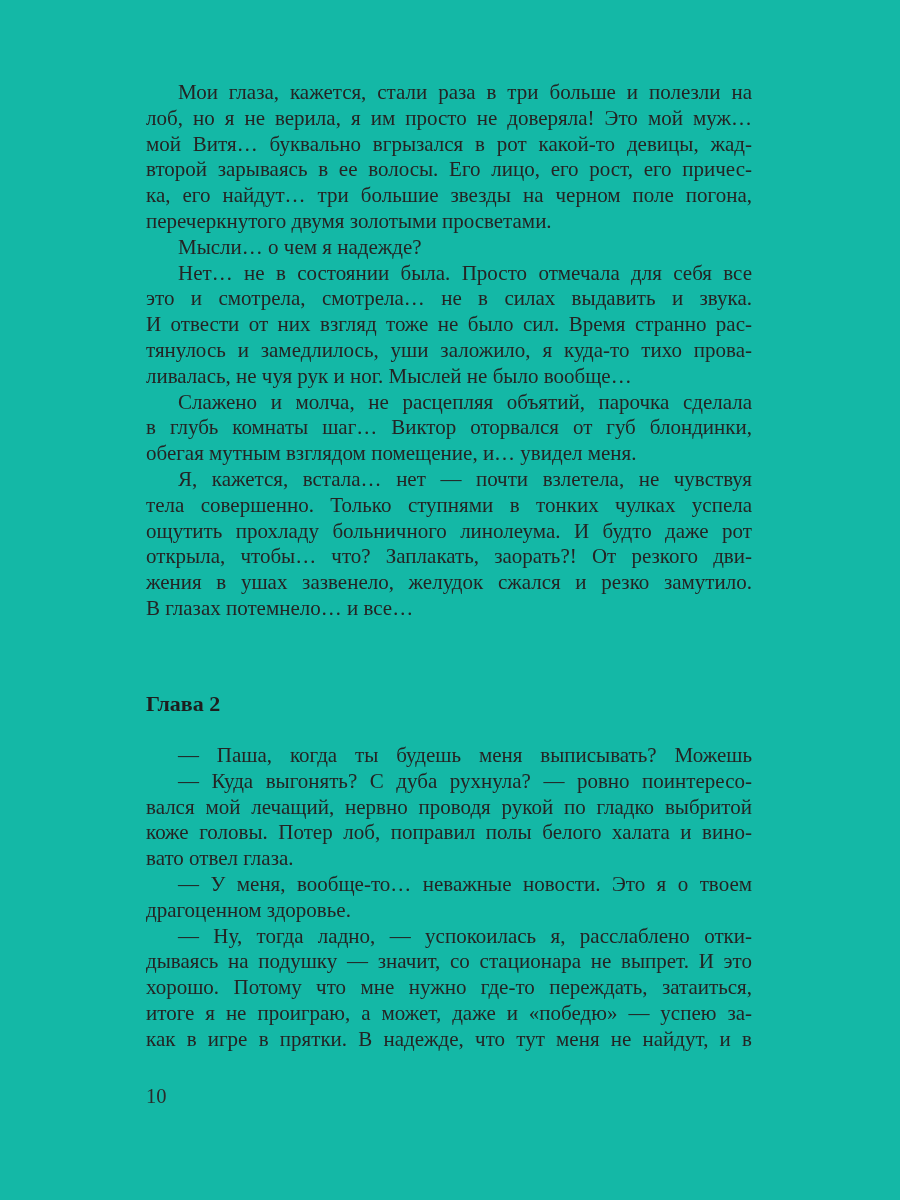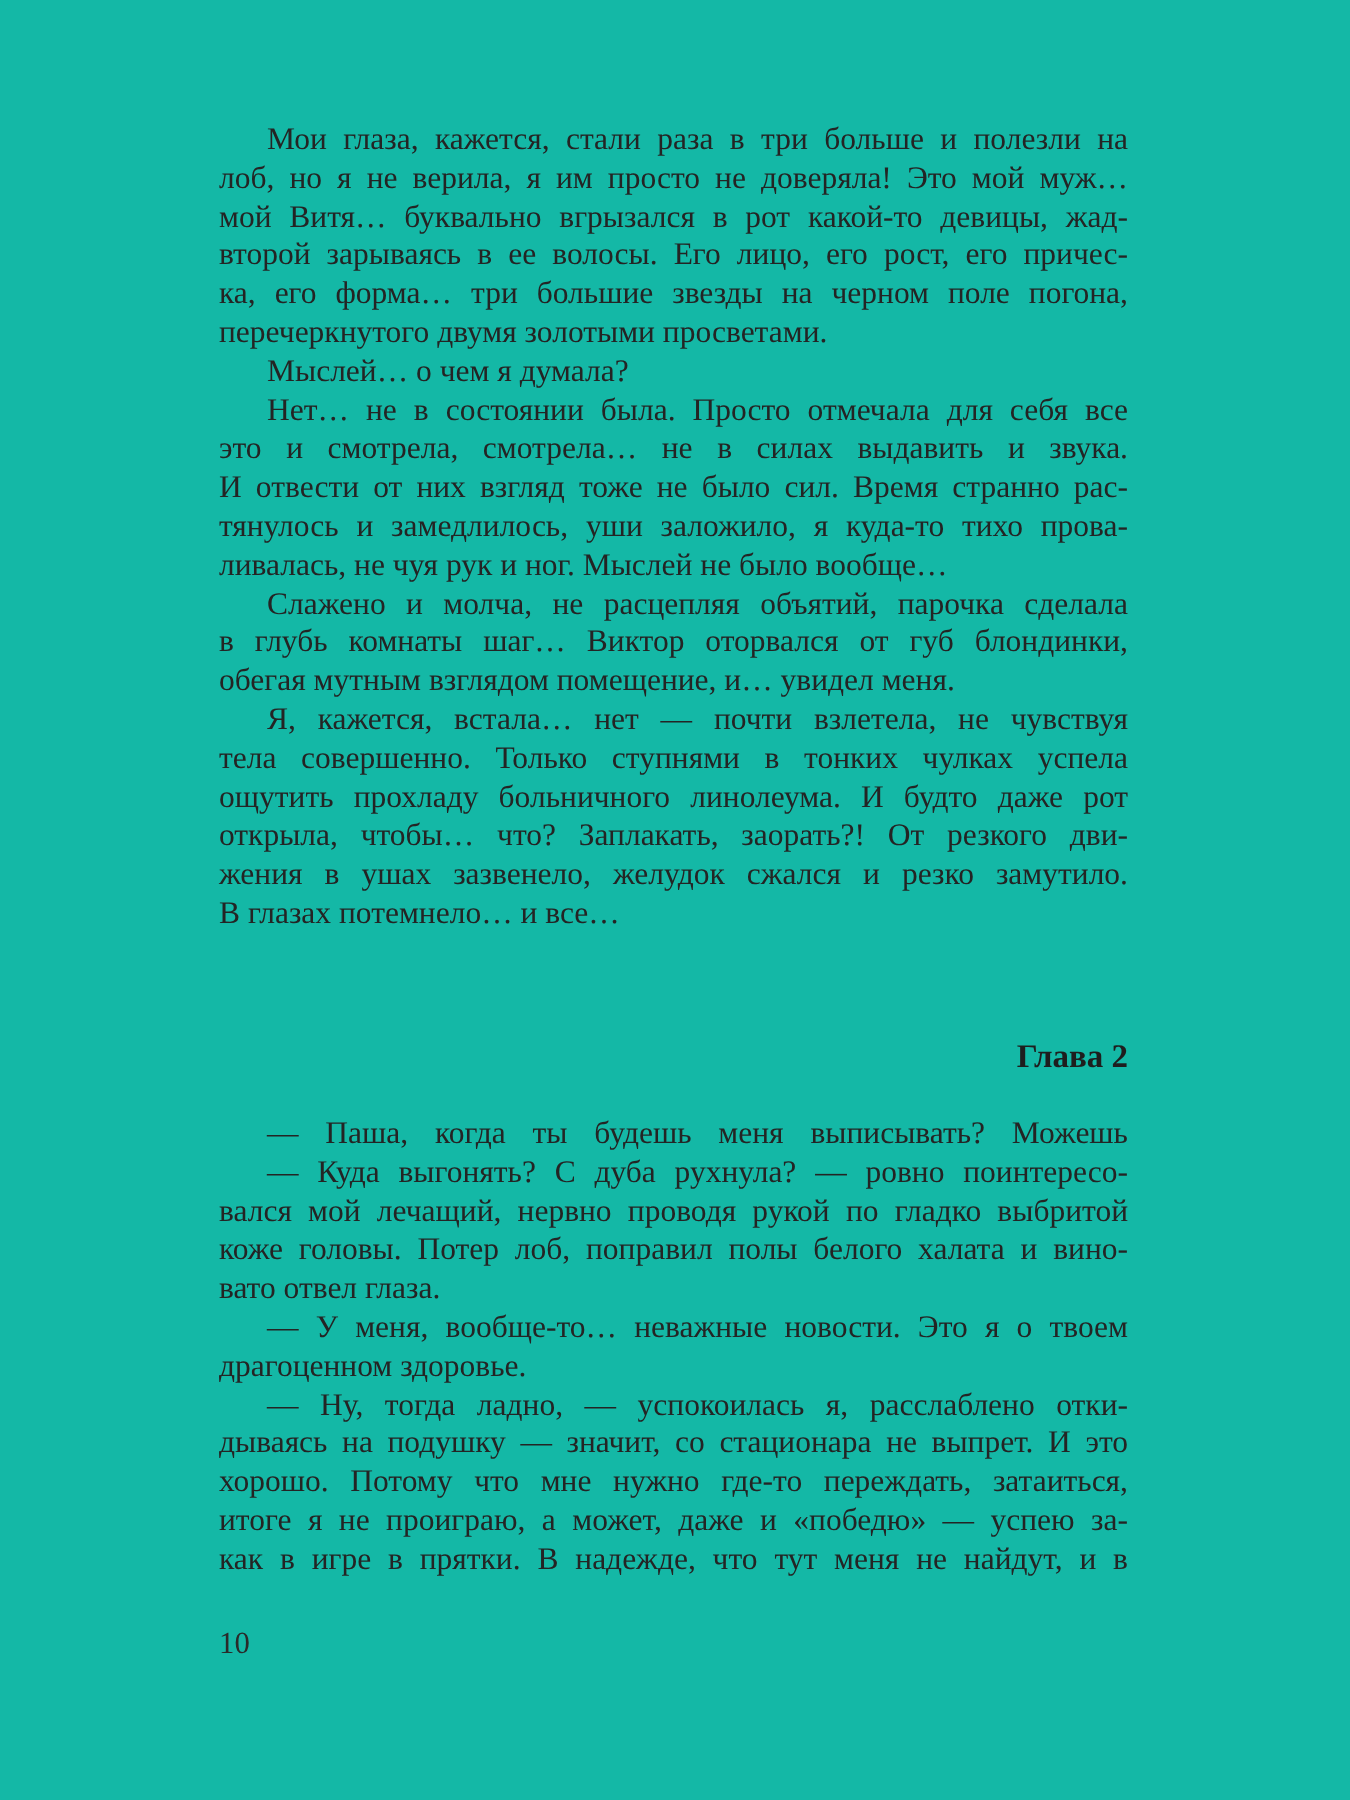--- a/index.html
+++ b/index.html
@@ -33,21 +33,21 @@
     white-space: normal;
   }
   .line.last { text-align-last: left; }
   .line.ind  { text-indent: 32px; }
   .chapter {
     position: absolute;
     left: 146px;
     top: 691px;
     width: 606px;
     margin: 0;
-    text-align: right;
+    text-align: left;
     font-size: 22px;
     font-weight: bold;
     line-height: 26px;
     font-family: "Liberation Serif", "DejaVu Serif", serif;
     color: #1e1e1e;
   }
   .pagenum {
     position: absolute;
     left: 146px;
     top: 1083px;
@@ -62,25 +62,25 @@
 <body>
 
 <div class="page">
 
   <div class="text-block sec1">
     <div class="para">
       <div class="line j ind">Мои глаза, кажется, стали раза в три больше и полезли на</div>
       <div class="line j">лоб, но я не верила, я им просто не доверяла! Это мой муж…</div>
       <div class="line j">мой Витя… буквально вгрызался в рот какой-то девицы, жад-</div>
       <div class="line j">второй зарываясь в ее волосы. Его лицо, его рост, его причес-</div>
-      <div class="line j">ка, его форма… три большие звезды на черном поле погона,</div>
+      <div class="line j">ка, его найдут… три большие звезды на черном поле погона,</div>
       <div class="line last">перечеркнутого двумя золотыми просветами.</div>
     </div>
     <div class="para">
-      <div class="line last ind">Мыслей… о чем я думала?</div>
+      <div class="line last ind">Мысли… о чем я надежде?</div>
     </div>
     <div class="para">
       <div class="line j ind">Нет… не в состоянии была. Просто отмечала для себя все</div>
       <div class="line j">это и смотрела, смотрела… не в силах выдавить и звука.</div>
       <div class="line j">И отвести от них взгляд тоже не было сил. Время странно рас-</div>
       <div class="line j">тянулось и замедлилось, уши заложило, я куда-то тихо прова-</div>
       <div class="line last">ливалась, не чуя рук и ног. Мыслей не было вообще…</div>
     </div>
     <div class="para">
       <div class="line j ind">Слажено и молча, не расцепляя объятий, парочка сделала</div>

